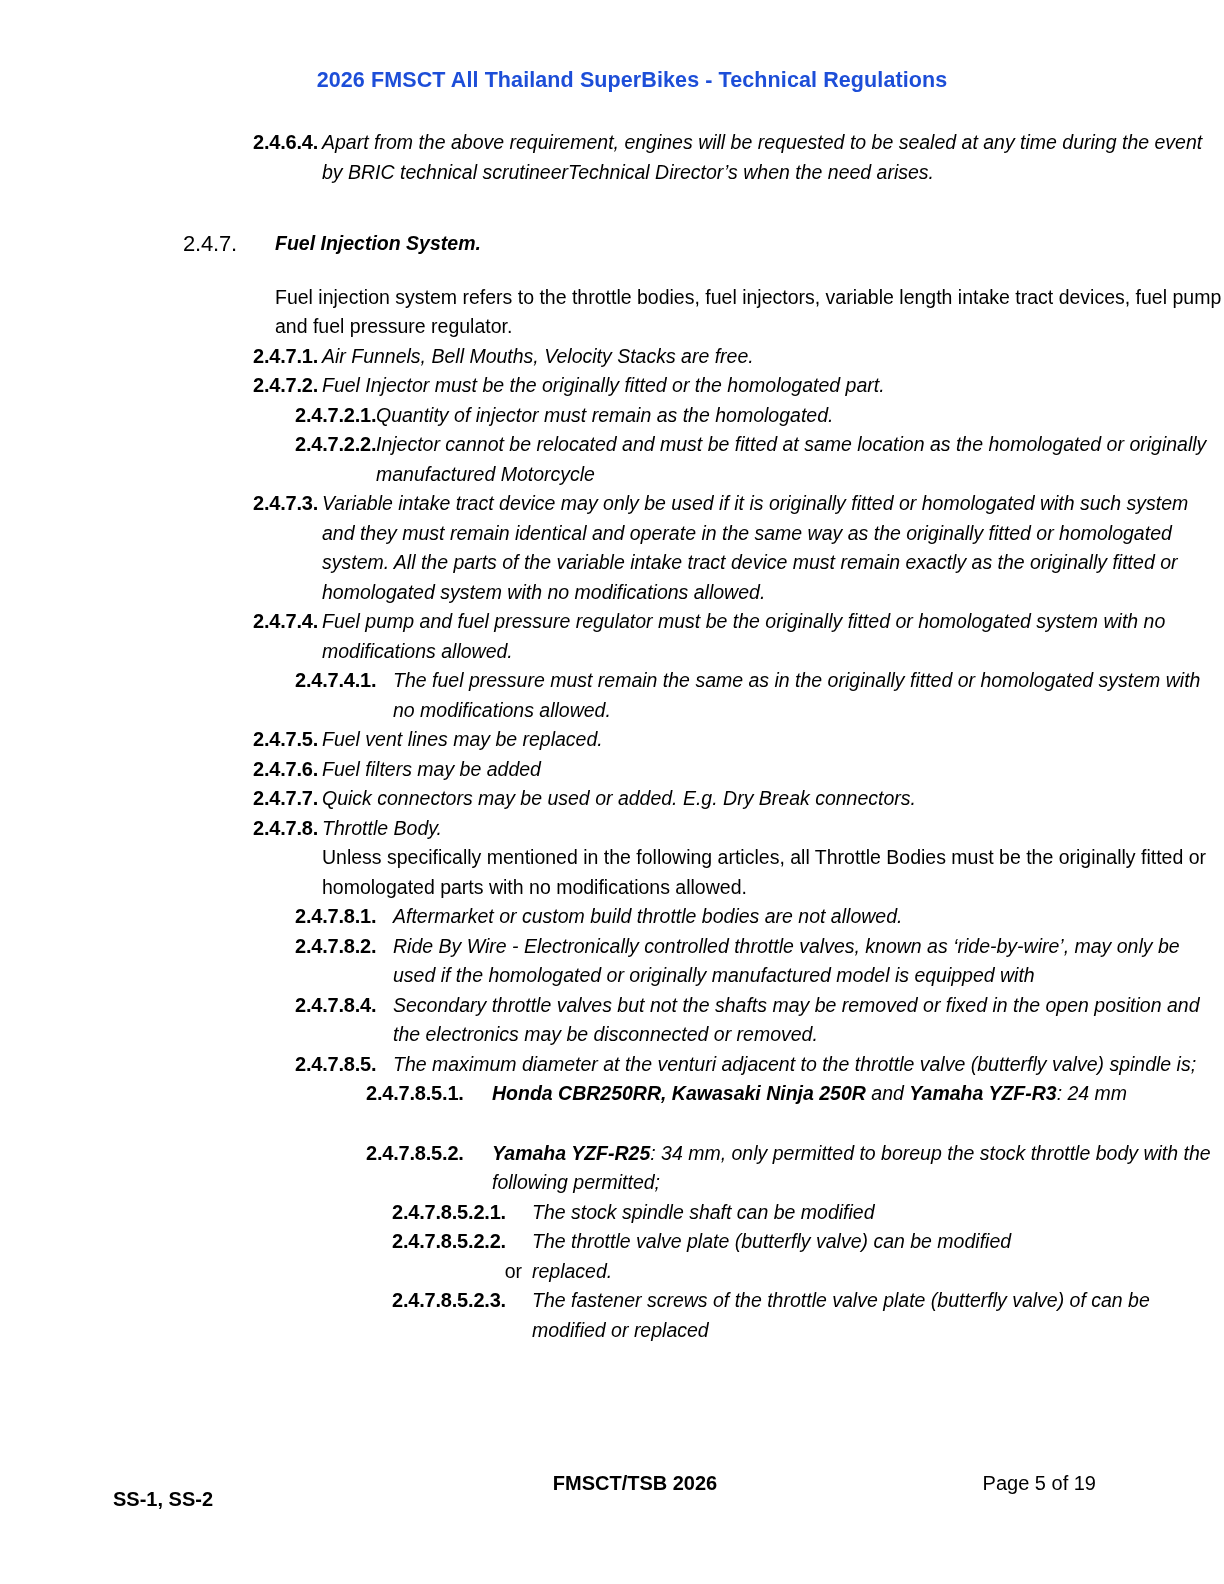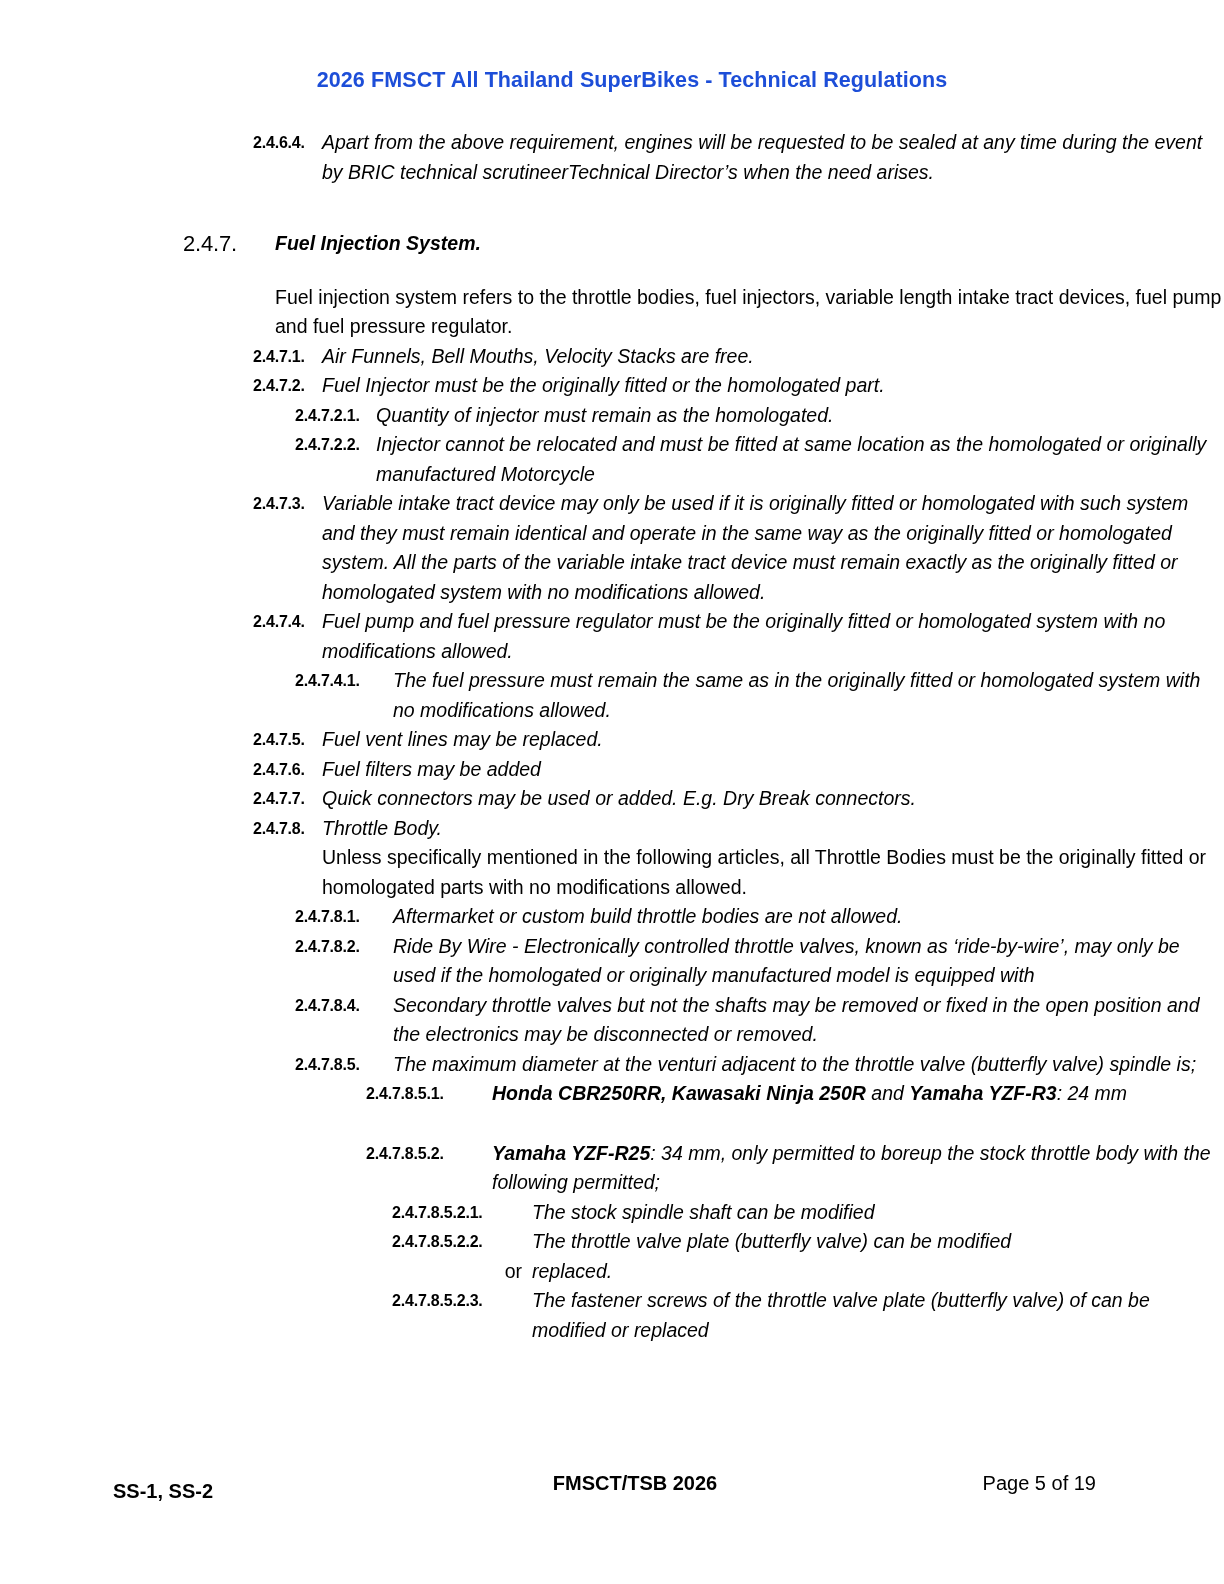--- a/index.html
+++ b/index.html
@@ -45,21 +45,21 @@
 
   
   .clause {
     display: flex;
     align-items: flex-start;
     font-size: 19.5px;
     line-height: 29.5px;
   }
   .num {
     flex: 0 0 auto;
-    font-size: 16px;
+    font-size: 20px;
     font-weight: bold;
     line-height: 29.5px;
     white-space: nowrap;
     letter-spacing: -0.2px;
   }
   .txt {
     flex: 1 1 auto;
     line-height: 29.5px;
     font-style: italic;
   }
@@ -127,21 +127,21 @@
     position: absolute;
     left: 0;
     right: 0;
     bottom: 84px;
     height: 28px;
     font-size: 20px;
   }
   .footer-left {
     position: absolute;
     left: 113px;
-    top: 8px;
+    top: 16px;
     font-weight: bold;
   }
   .footer-center {
     position: absolute;
     left: 0; right: 0;
     top: 0;
     text-align: center;
     padding-left: 46px;
     font-weight: bold;
   }

